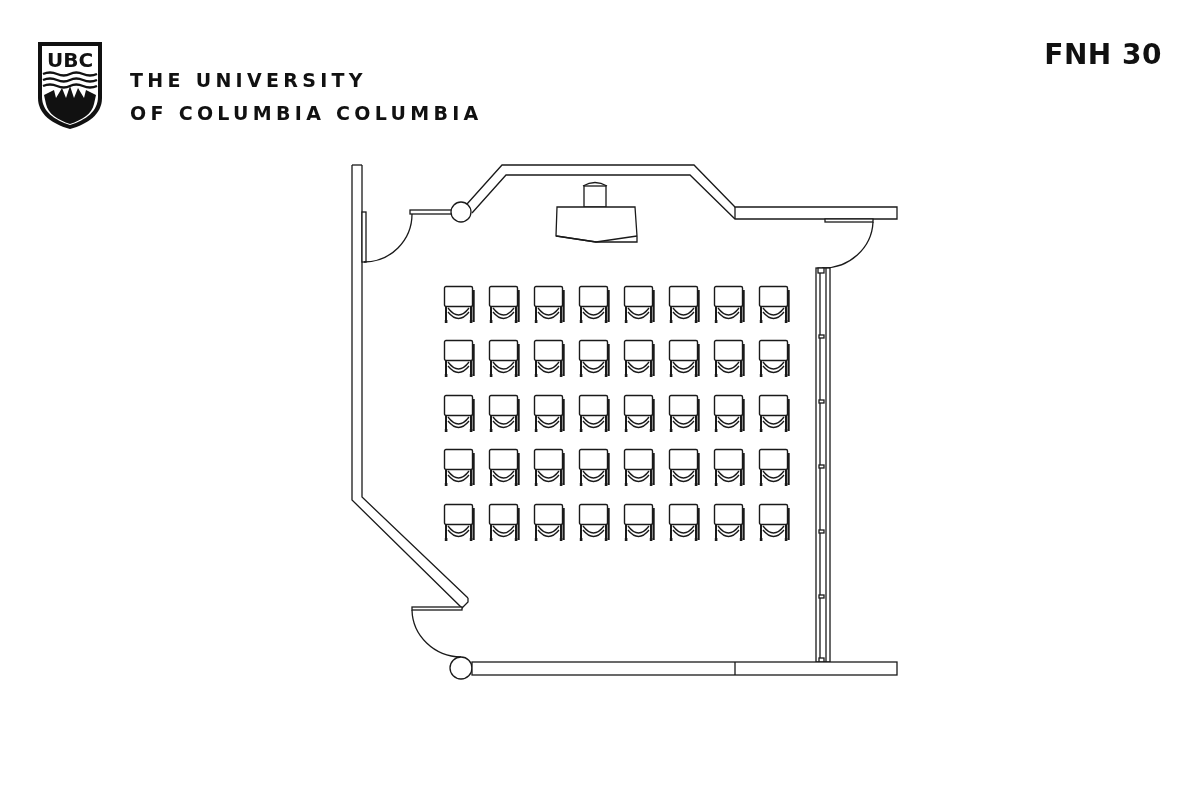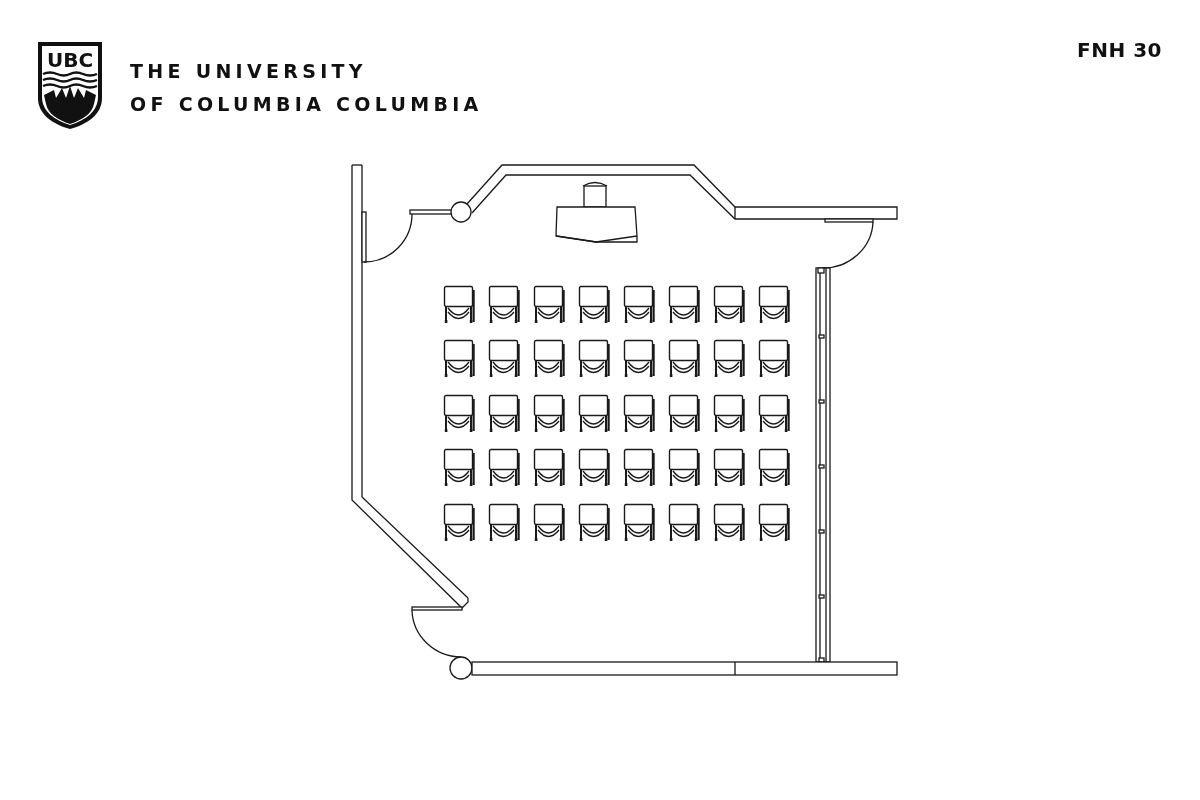--- a/index.html
+++ b/index.html
@@ -13,21 +13,21 @@
       position: relative;
       overflow: hidden;
       font-family: "DejaVu Sans", sans-serif;
       color: #111111;
     }
     .header-logo {
       position: absolute;
       left: 36px;
       top: 40px;
       display: flex;
-      align-items: center;
+      align-items: flex-end;
     }
     .shield {
       width: 68px;
       height: 90px;
       display: block;
     }
     .wordmark {
       margin-left: 26px;
       margin-top: 6px;
       display: flex;
@@ -41,21 +41,21 @@
       line-height: 33px;
       color: #111111;
       white-space: nowrap;
     }
     .room-code {
       position: absolute;
       right: 38px;
       top: 38px;
       font-family: "DejaVu Sans", sans-serif;
       font-weight: bold;
-      font-size: 20px;
+      font-size: 28px;
       letter-spacing: 0.5px;
       color: #111111;
     }
     .plan {
       position: absolute;
       left: 0;
       top: 0;
       width: 1200px;
       height: 800px;
     }

